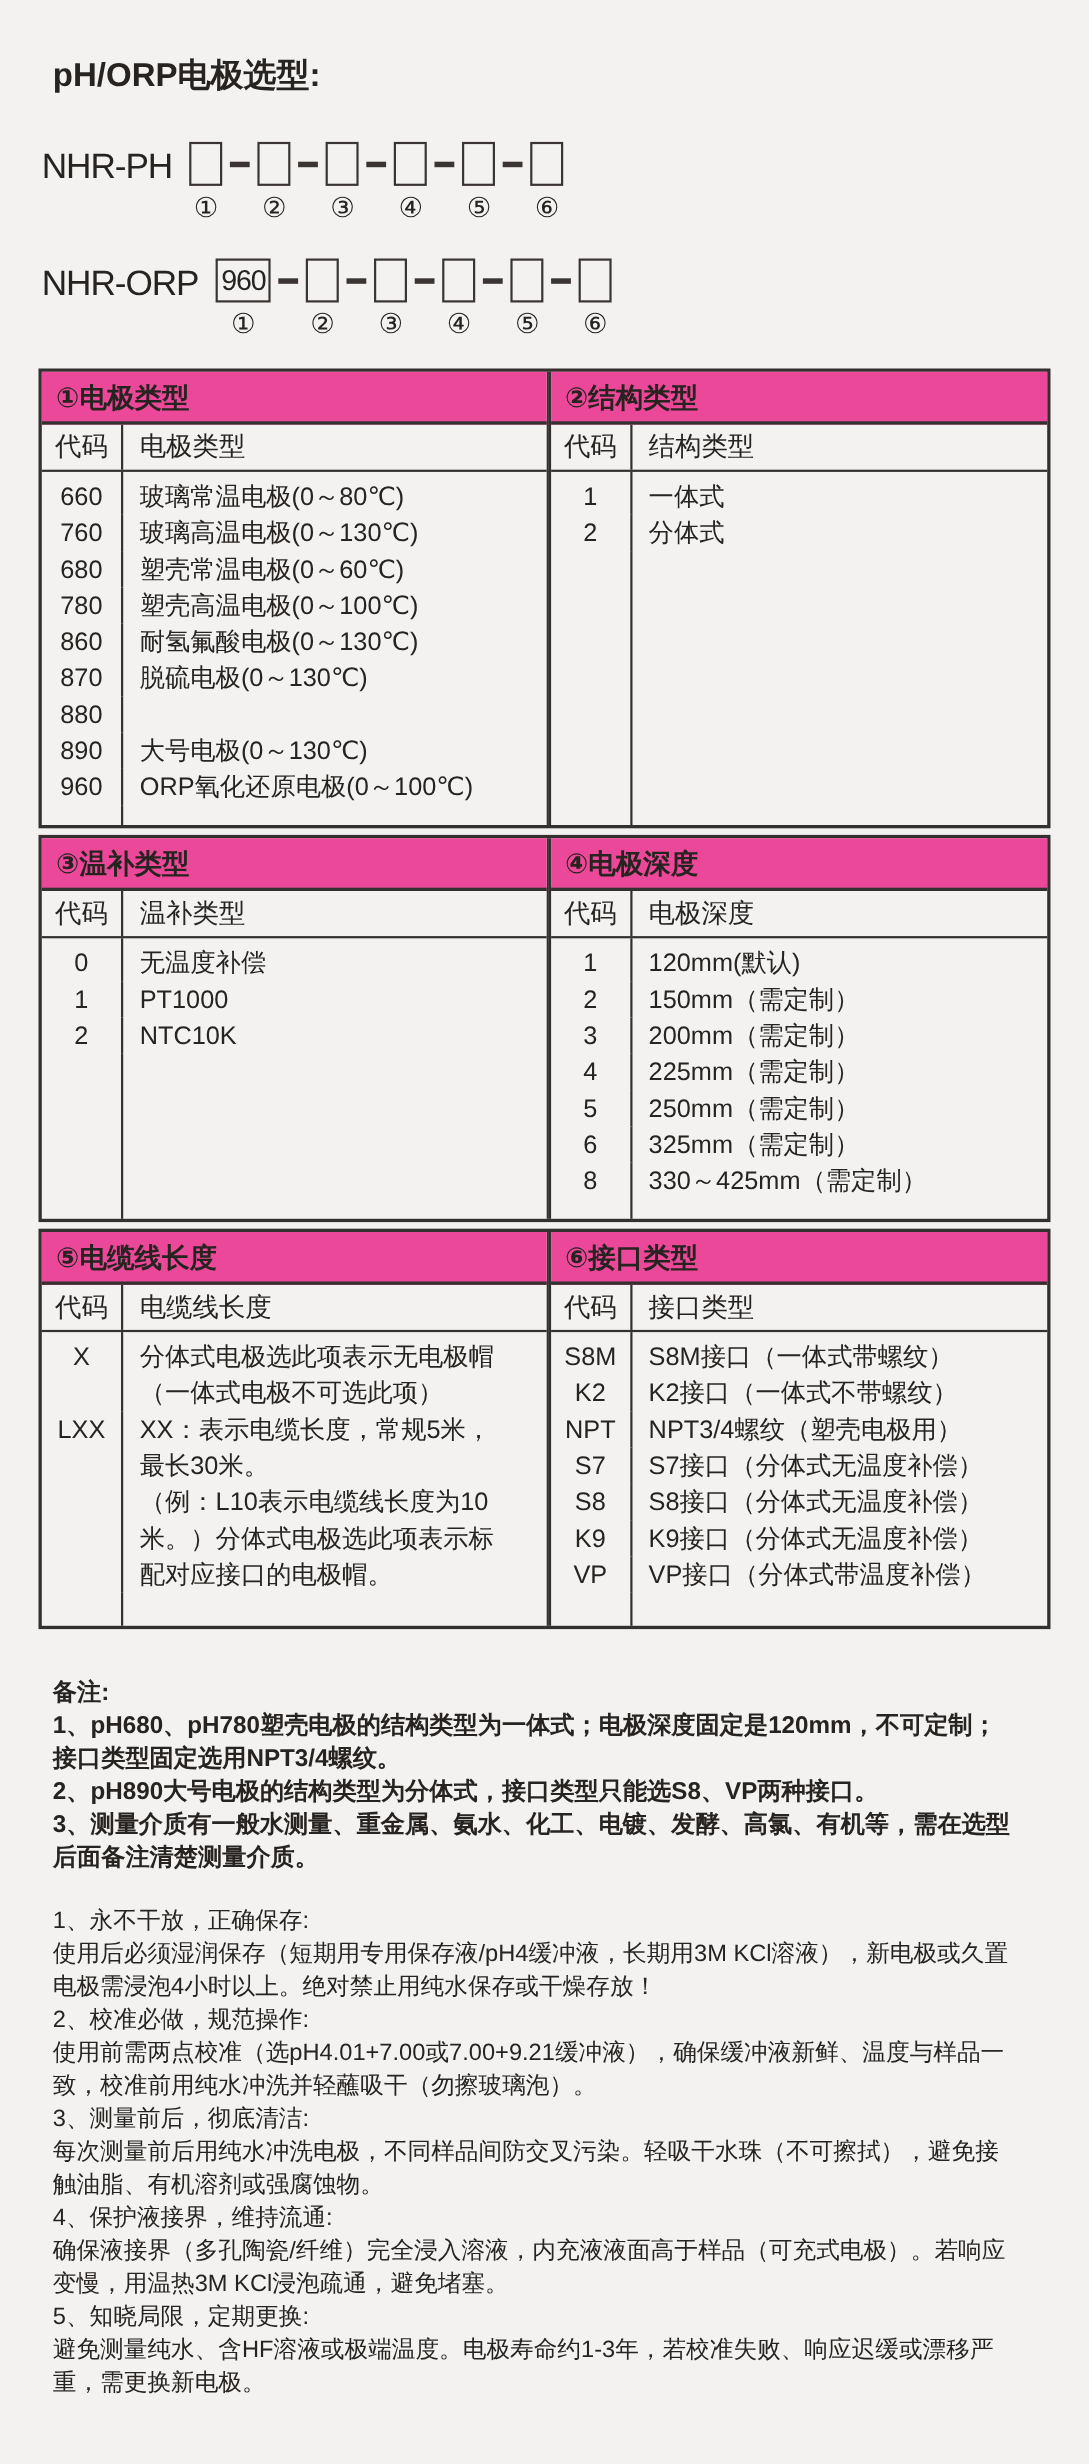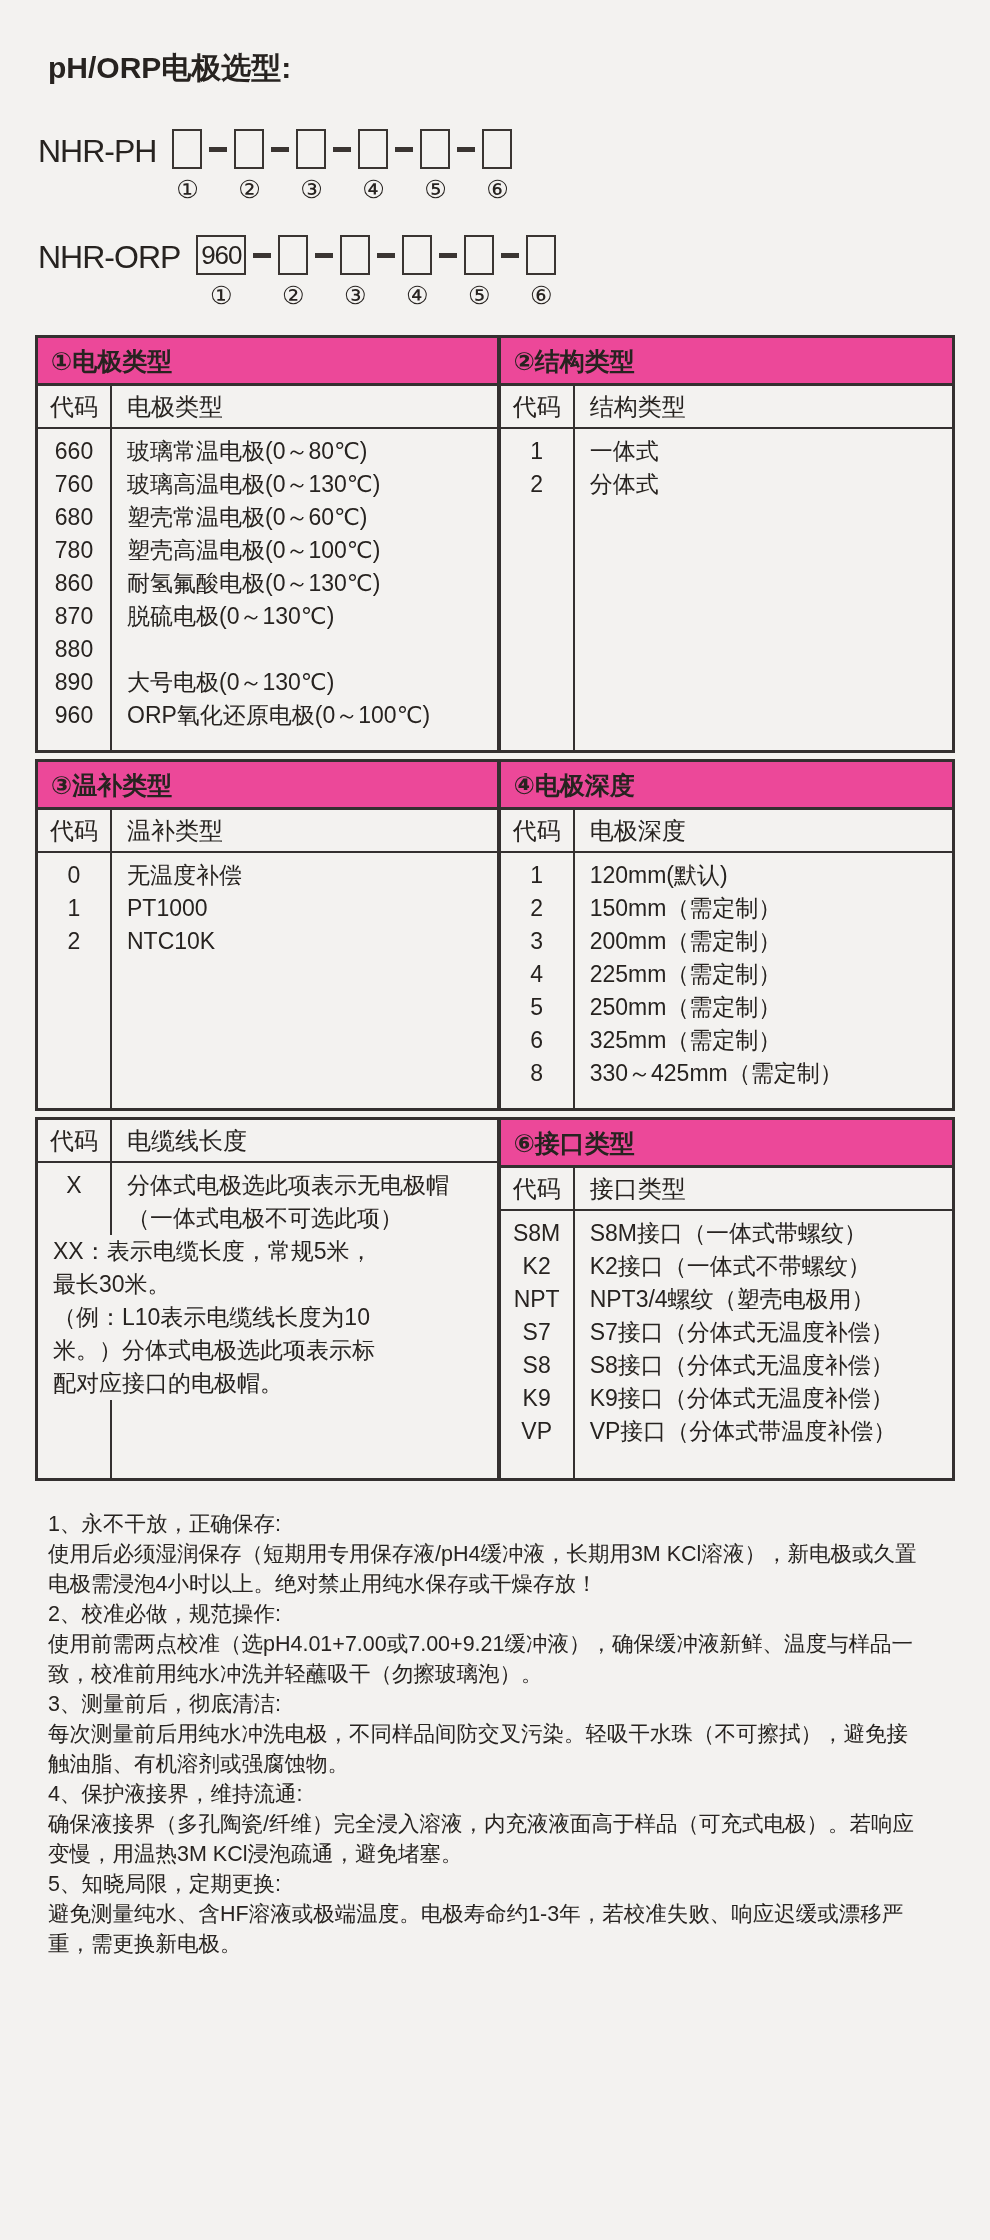--- a/index.html
+++ b/index.html
@@ -267,31 +267,33 @@
           <div class="row filler">
               <div class="c-code"></div>
               <div class="c-desc"></div>
             </div>
         </div>
       </div>
     </section>
 
     <section class="tbl tbl-3">
       <div class="panel panel-l">
+        <div class="p-title">⑤电缆线长度</div>
         <div class="p-head">
           <div class="c-code">代码</div>
           <div class="c-desc">电缆线长度</div>
         </div>
         <div class="rows">
           <div class="row">
               <div class="c-code">X</div>
               <div class="c-desc pre">分体式电极选此项表示无电极帽
 （一体式电极不可选此项）</div>
             </div>
           <div class="row">
+              <div class="c-code">LXX</div>
               <div class="c-desc pre">XX：表示电缆长度，常规5米，
 最长30米。
 （例：L10表示电缆线长度为10
 米。）分体式电极选此项表示标
 配对应接口的电极帽。</div>
             </div>
           <div class="row filler">
               <div class="c-code"></div>
               <div class="c-desc"></div>
             </div>
@@ -335,20 +337,28 @@
           <div class="row filler">
               <div class="c-code"></div>
               <div class="c-desc"></div>
             </div>
         </div>
       </div>
     </section>
 
   </div>
 
+  <div class="notes">
+    <div class="notes-title">备注:</div>
+    <div class="notes-item">1、pH680、pH780塑壳电极的结构类型为一体式；电极深度固定是120mm，不可定制；
+接口类型固定选用NPT3/4螺纹。</div>
+    <div class="notes-item">2、pH890大号电极的结构类型为分体式，接口类型只能选S8、VP两种接口。</div>
+    <div class="notes-item">3、测量介质有一般水测量、重金属、氨水、化工、电镀、发酵、高氯、有机等，需在选型
+后面备注清楚测量介质。</div>
+  </div>
 
 
   <div class="cautions">
     <div class="caution-item">
       <div class="caution-head">1、永不干放，正确保存:</div>
       <div class="caution-body">使用后必须湿润保存（短期用专用保存液/pH4缓冲液，长期用3M KCl溶液），新电极或久置
 电极需浸泡4小时以上。绝对禁止用纯水保存或干燥存放！</div>
     </div>
     <div class="caution-item">
       <div class="caution-head">2、校准必做，规范操作:</div>

